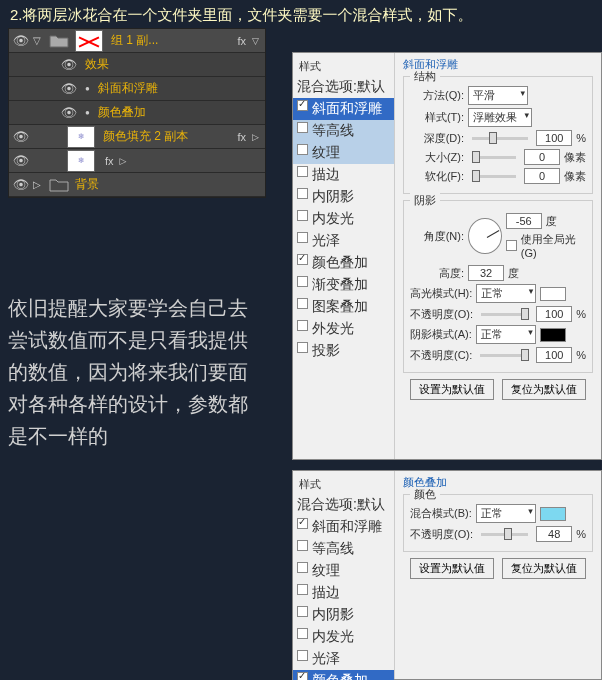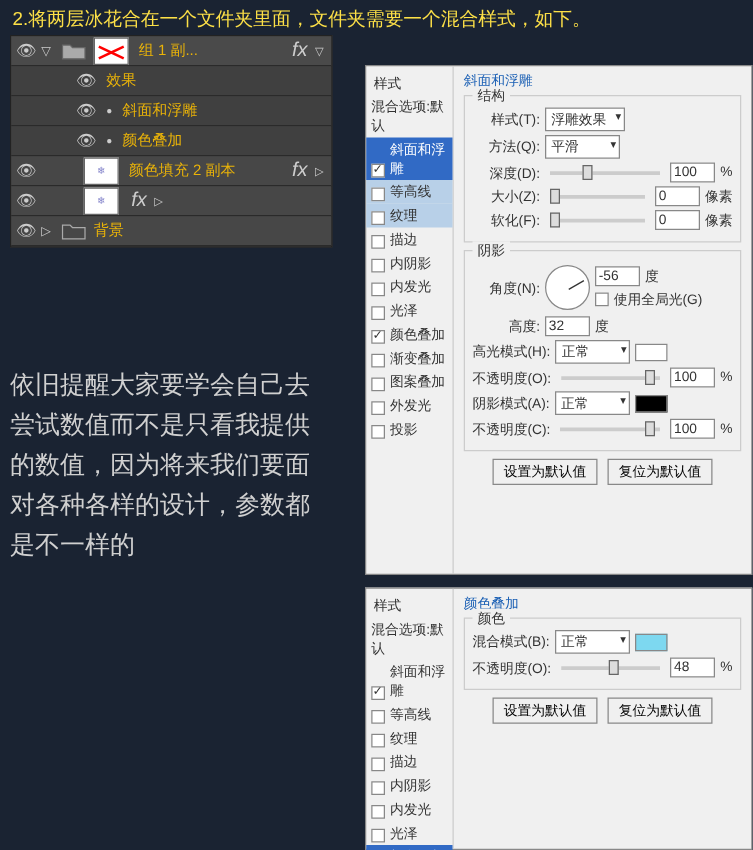--- a/index.html
+++ b/index.html
@@ -1,58 +1,58 @@
 <!DOCTYPE html>
 <html><head>
 <meta charset="utf-8">
 <style>
 *{margin:0;padding:0;box-sizing:border-box;font-family:"Microsoft YaHei",SimSun,sans-serif}
 body{background:#1a2332;width:602px;height:680px;position:relative;overflow:hidden}
-.instruction{color:#fde047;font-size:15px;padding:6px 10px}
+.instruction{color:#fef9c3;font-size:15px;padding:6px 10px}
 .layers-panel{position:absolute;left:8px;top:28px;width:258px;background:#3a3a3a;border:1px solid #222}
 .layer-row{display:flex;align-items:center;height:24px;border-bottom:1px solid #2a2a2a;background:#474747}
 .layer-row.sub{padding-left:48px;background:#404040}
 .layer-row.group{background:#4a4a4a}
 .eye{width:24px;display:flex;justify-content:center;color:#ccc;font-size:13px}
 .arrow{width:14px;color:#ccc;font-size:10px}
 .folder-icon{width:24px;height:18px;display:flex;align-items:center;justify-content:center}
 .folder-svg{width:20px;height:15px}
 .thumb{width:28px;height:22px;background:#fff;border:1px solid #666;margin:0 4px;display:flex;align-items:center;justify-content:center;font-size:8px;color:#88c}
 .red-x{position:relative;width:28px;height:22px;background:#fff;border:1px solid #666;margin:0 4px}
 .red-x::before,.red-x::after{content:'';position:absolute;left:2px;right:2px;top:50%;height:2px;background:red}
 .red-x::before{transform:rotate(25deg)}
 .red-x::after{transform:rotate(-25deg)}
 .layer-name{color:#eab308;font-size:12px;flex:1;padding-left:4px}
-.fx{color:#ccc;font-size:16px;font-style:italic;padding:0 6px}
+.fx{color:#ccc;font-size:11px;padding:0 6px}
 .chev{color:#ccc;font-size:9px;padding-right:6px}
 .dot{color:#ccc;font-size:8px;padding:0 4px}
 .reminder{position:absolute;left:8px;top:292px;width:250px;color:#d0d0d0;font-size:20px;line-height:1.6}
 .dialog{position:absolute;background:#f0f0f0;border:1px solid #888;font-size:11px;color:#333}
 .dialog1{left:292px;top:52px;width:310px;height:408px}
 .dialog2{left:292px;top:470px;width:310px;height:210px}
 .dlg-inner{display:flex;height:100%}
-.style-list{width:70px;border-right:1px solid #ccc;padding:4px 0}
+.style-list{width:102px;border-right:1px solid #ccc;padding:4px 0}
 .style-header{font-size:11px;padding:2px 6px;color:#333}
-.style-item{display:flex;align-items:flex-end;padding:2px 4px;font-size:11px;gap:4px}
+.style-item{display:flex;align-items:flex-start;padding:2px 4px;font-size:14px;gap:4px}
 .style-item.selected{background:#316ac5;color:#fff}
 .style-item.subselected{background:#b8d0e8}
 .cb{width:11px;height:11px;border:1px solid #888;background:#fff;display:inline-block;flex-shrink:0}
 .cb.checked{background:#fff;position:relative}
 .cb.checked::after{content:'✓';position:absolute;left:0;top:-3px;font-size:10px;color:#333}
 .settings{flex:1;padding:4px 8px}
 .section-title{font-size:11px;margin-bottom:4px;color:#1a5fb4}
 .fieldset{border:1px solid #ccc;padding:6px;margin-bottom:6px;position:relative}
 .fieldset-label{position:absolute;top:-8px;left:6px;background:#f0f0f0;padding:0 4px;font-size:11px}
 .field-row{display:flex;align-items:center;margin:3px 0;font-size:11px;gap:4px}
 .field-label{min-width:54px;text-align:right}
 .select{border:1px solid #888;background:#fff;padding:1px 14px 1px 4px;font-size:11px;position:relative;min-width:60px}
 .select::after{content:'▾';position:absolute;right:2px;top:1px;font-size:9px}
 .slider{flex:1;height:3px;background:#ccc;position:relative;margin:0 4px;min-width:40px}
 .slider-thumb{position:absolute;width:8px;height:12px;background:#ddd;border:1px solid #666;top:-5px}
-.num-input{width:36px;border:1px solid #888;background:#fff;padding:1px 2px;font-size:11px;text-align:left}
+.num-input{width:36px;border:1px solid #888;background:#fff;padding:1px 2px;font-size:11px;text-align:center}
 .unit{font-size:11px}
 .radio{width:11px;height:11px;border:1px solid #888;border-radius:50%;background:#fff;display:inline-block}
 .radio.checked::after{content:'';display:block;width:5px;height:5px;background:#333;border-radius:50%;margin:2px}
 .angle-widget{width:36px;height:36px;border:1px solid #888;border-radius:50%;background:#fff;position:relative}
 .angle-widget::after{content:'';position:absolute;width:14px;height:1px;background:#333;left:18px;top:18px;transform-origin:left;transform:rotate(-30deg)}
 .btn{border:1px solid #888;background:#f0f0f0;padding:2px 8px;font-size:11px}
 .btn-row{display:flex;gap:8px;justify-content:center;margin-top:6px}
 .swatch{width:26px;height:14px;border:1px solid #888;display:inline-block}
 .swatch.black{background:#000}
 .swatch.white{background:#fff}
@@ -175,26 +175,26 @@
       <div class="style-item">
           <span class="cb"></span>
           <span>投影</span>
         </div>
     </div>
     <div class="settings">
       <div class="section-title">斜面和浮雕</div>
       <div class="fieldset">
         <span class="fieldset-label">结构</span>
         <div class="field-row">
+            <span class="field-label">方法(Q):</span>
+            <span class="select">平滑</span>
+          </div>
+        <div class="field-row">
             <span class="field-label">样式(T):</span>
             <span class="select">浮雕效果</span>
-          </div>
-        <div class="field-row">
-            <span class="field-label">方法(Q):</span>
-            <span class="select">平滑</span>
           </div>
         <div class="field-row">
             <span class="field-label">深度(D):</span>
             <span class="slider">
               <span class="slider-thumb" style="left:30%"></span>
             </span>
             <span class="num-input">100</span>
             <span class="unit">%</span>
           </div>
         <div class="field-row">

